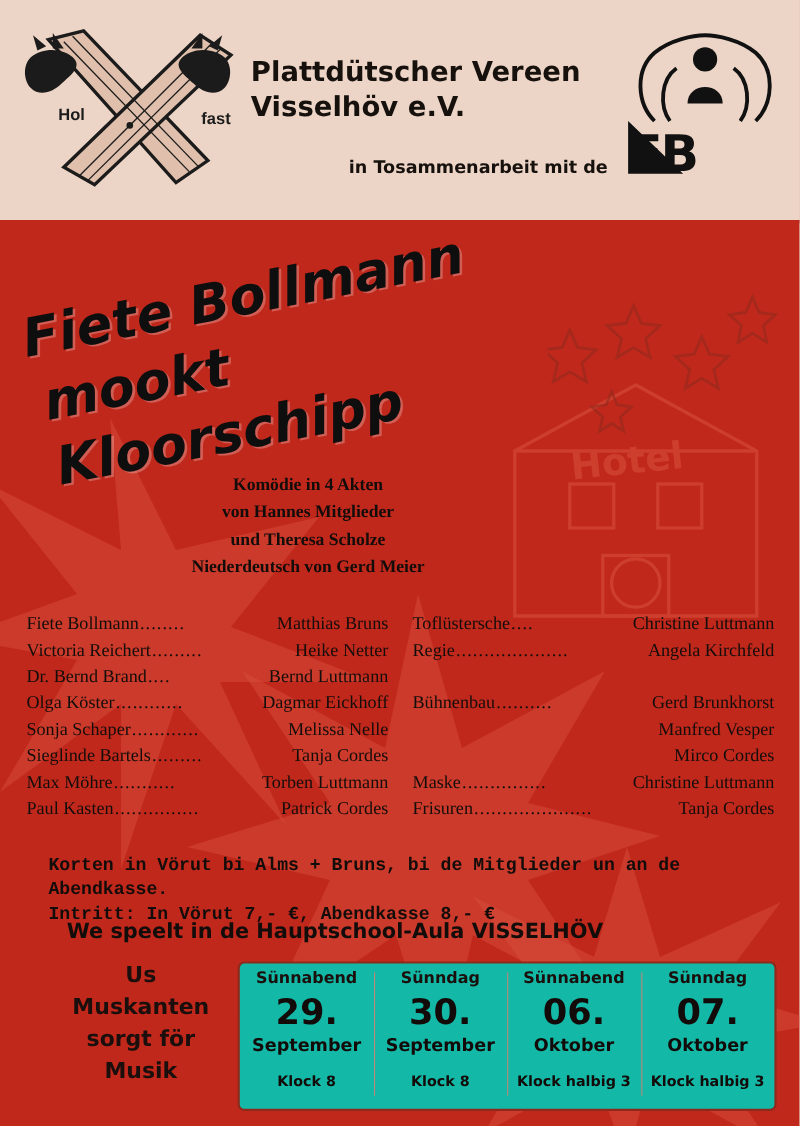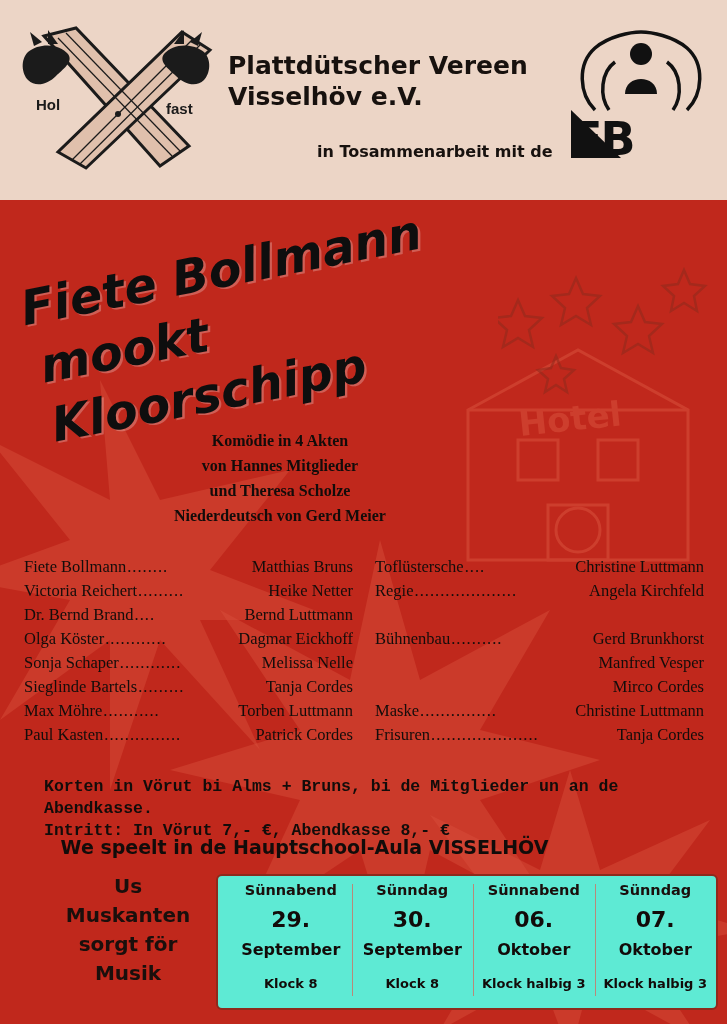--- a/index.html
+++ b/index.html
@@ -36,20 +36,21 @@
     left: 14px; top: 18px;
     width: 205px; height: 155px;
   }
   .logo-left svg { display:block; }
   .logo-left .hol, .logo-left .fast {
     position: absolute;
     font-family: "Liberation Sans", sans-serif;
     font-weight: bold;
     font-size: 15px;
     color: #1b1b1b;
+    margin-left: 17px;
   }
   .logo-left .hol { left: 22px; top: 78px; }
   .logo-left .fast { left: 152px; top: 82px; }
 
   .club-name {
     position: absolute;
     left: 228px; top: 50px;
     width: 360px;
   }
   .club-name .line {
@@ -205,25 +206,24 @@
     color: #1a0f0c;
     line-height: 29px;
   }
 
   
   .dates {
     position: absolute;
     left: 216px; top: 674px;
     width: 486px;
     height: 132px;
-    background: #5eead4;
+    background: #14b8a6;
     border: 2px solid #8e2a1c;
     border-radius: 6px;
     display: flex;
-    padding-left: 12px;
   }
   .date-cell {
     flex: 1 1 0;
     text-align: center;
     padding-top: 6px;
     position: relative;
   }
   .date-cell + .date-cell::before {
     content: "";
     position: absolute;
@@ -233,21 +233,21 @@
   }
   .date-cell .dow {
     font-family: "DejaVu Sans", sans-serif;
     font-weight: bold;
     font-size: 14.5px;
     color: #1a0f0c;
   }
   .date-cell .day {
     font-family: "DejaVu Sans", sans-serif;
     font-weight: bold;
-    font-size: 22px;
+    font-size: 32px;
     color: #120b09;
     line-height: 40px;
     margin-top: 2px;
   }
   .date-cell .month {
     font-family: "DejaVu Sans", sans-serif;
     font-weight: bold;
     font-size: 16px;
     color: #120b09;
     line-height: 20px;

